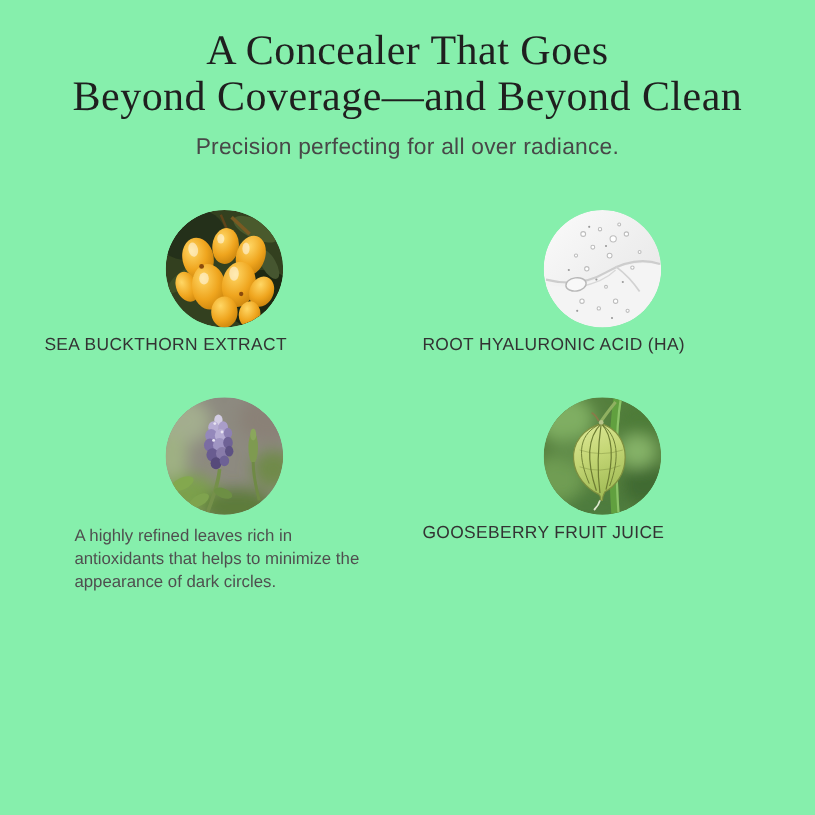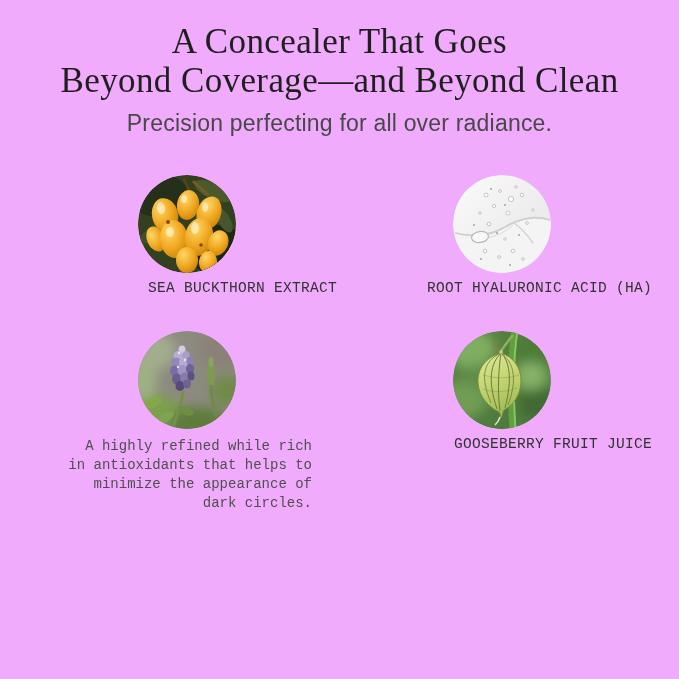--- a/index.html
+++ b/index.html
@@ -1,33 +1,33 @@
 <!DOCTYPE html>
 <html><head>
 <meta charset="utf-8">
 <style>
   html,body{margin:0;padding:0;background:#ffffff;}
   .canvas{
-    width:679px;height:679px;background:#f0abfc;overflow:hidden;
+    width:679px;height:679px;background:#86efac;overflow:hidden;
     font-family:"Liberation Sans", sans-serif;position:relative;
   }
   .header{text-align:center;padding-top:22px;}
   .title{
     margin:0;font-family:"Liberation Serif", serif;font-weight:400;
     font-size:35px;line-height:39px;color:#1f1f1f;letter-spacing:0.4px;
   }
   .title span{display:block;}
   .subtitle{
-    margin:12px 0 0 0;font-size:23px;line-height:22px;color:#484848;letter-spacing:0.2px;
+    margin:12px 0 0 0;font-size:19px;line-height:22px;color:#484848;letter-spacing:0.2px;
   }
   .grid{
     margin-top:41px;display:grid;grid-template-columns:300px 300px;
     column-gap:15px;row-gap:34px;justify-content:center;position:relative;left:5px;
   }
-  .cell{text-align:right;font-family:Liberation Mono, monospace;}
+  .cell{text-align:left;}
   .circle{
     width:98px;height:98px;border-radius:50%;overflow:hidden;margin:0 auto 6px auto;
   }
   .circle svg{display:block;}
   .ing-name{
     margin:0;font-size:14.5px;line-height:18px;font-weight:400;
     color:#333333;letter-spacing:0.3px;
   }
   .ing-desc{
     margin:8px auto 0 auto;font-size:14px;line-height:19px;color:#4f4f4f;
@@ -195,21 +195,21 @@
               <circle cx="41" cy="22" r="1.2" fill="#e8e4f2"></circle>
               <circle cx="47" cy="29" r="1.2" fill="#e8e4f2"></circle>
               <circle cx="40" cy="36" r="1.2" fill="#e8e4f2"></circle>
             </g>
             <ellipse cx="73" cy="42" rx="4" ry="13" fill="#7e9a50"></ellipse>
             <ellipse cx="73" cy="31" rx="2.5" ry="5" fill="#8aa65c"></ellipse>
             <path d="M73 54 C73 64 75 74 78 86" stroke="#6f8a45" stroke-width="2.5" fill="none"></path>
           </g>
         </svg>
       </div>
-      <p class="ing-desc desc-narrow">A highly refined while rich in antioxidants that helps to minimize the appearance of dark circles.</p>
+      <p class="ing-desc desc-narrow">A highly refined leaves rich in antioxidants that helps to minimize the appearance of dark circles.</p>
     </section>
 
     <section class="cell">
       <div class="circle">
         <svg width="98" height="98" viewBox="0 0 98 98" aria-hidden="true">
           <defs>
             <filter id="blurB" x="-40%" y="-40%" width="180%" height="180%">
               <feGaussianBlur stdDeviation="6"></feGaussianBlur>
             </filter>
             <linearGradient id="huskG" x1="0" y1="0" x2="0.3" y2="1">

